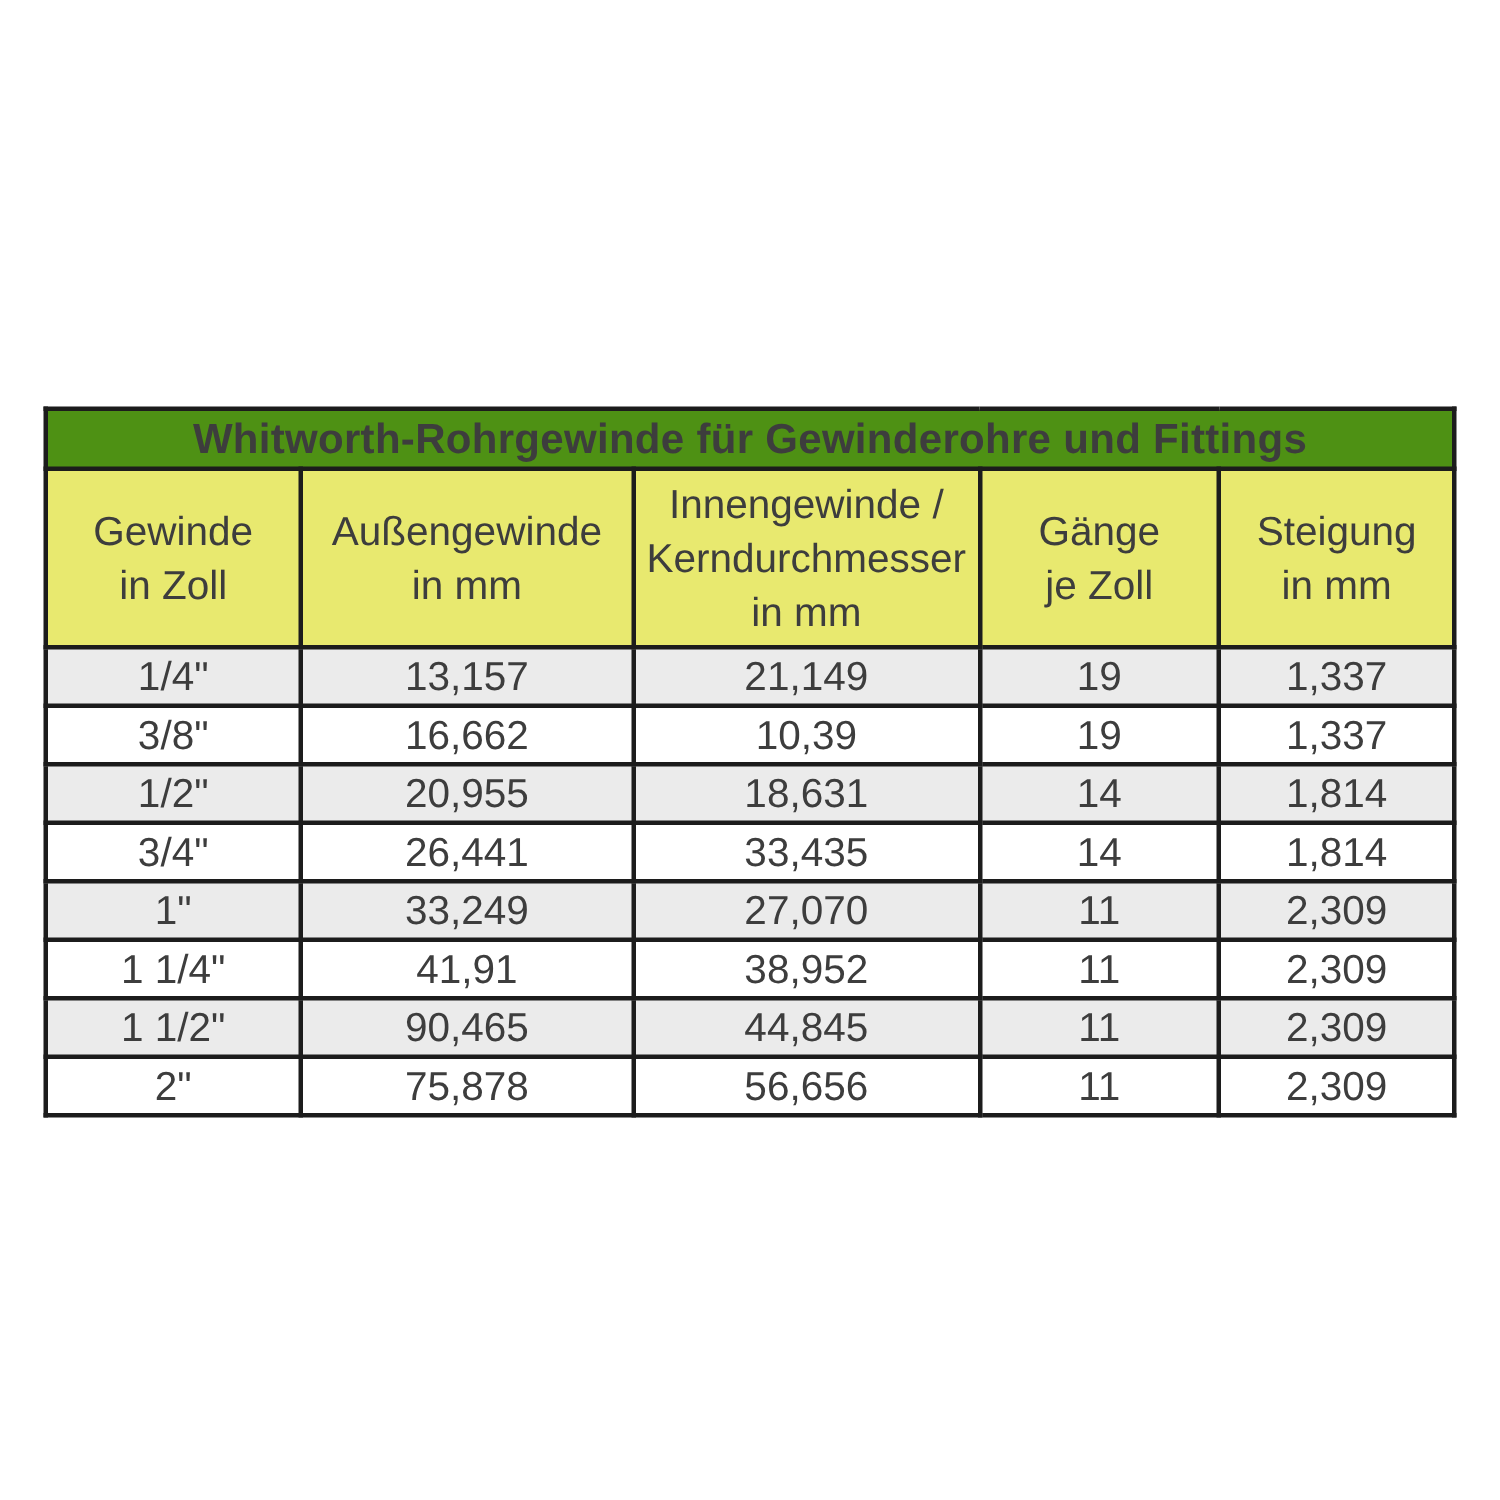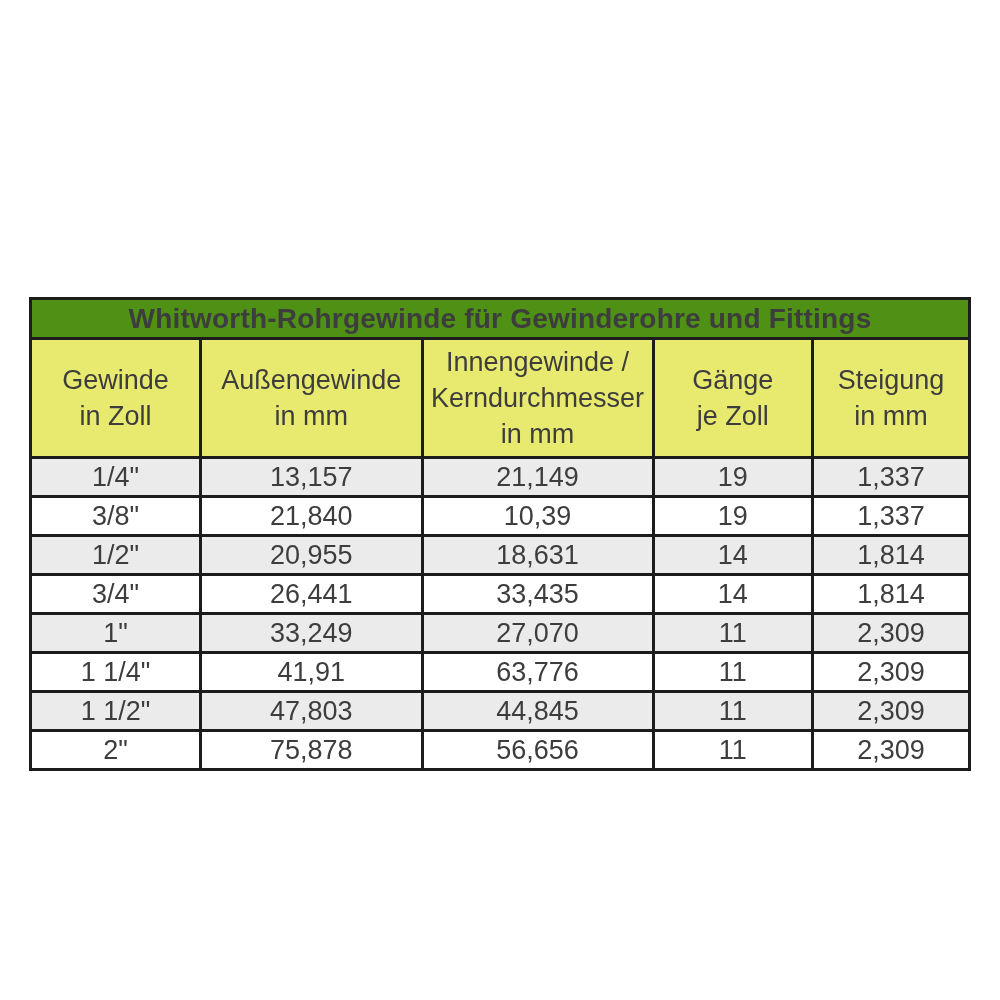--- a/index.html
+++ b/index.html
@@ -13,21 +13,20 @@
   .table-wrap {
     position: absolute;
     left: 29px;
     top: 271px;
     width: 942px;
   }
   table.gewinde {
     border-collapse: collapse;
     width: 100%;
     table-layout: fixed;
-    margin-top: 26px;
   }
   table.gewinde td, table.gewinde th {
     border: 3px solid #1c1c1c;
     text-align: center;
     vertical-align: middle;
     padding: 0;
     color: #3d3d3d;
   }
   td.title-cell {
     background: #4e9114;
@@ -96,21 +95,21 @@
 
       <tr class="row-shaded">
         <td class="data-cell">1/4"</td>
         <td class="data-cell">13,157</td>
         <td class="data-cell">21,149</td>
         <td class="data-cell">19</td>
         <td class="data-cell">1,337</td>
       </tr>
       <tr>
         <td class="data-cell">3/8"</td>
-        <td class="data-cell">21,840</td>
+        <td class="data-cell">16,662</td>
         <td class="data-cell">10,39</td>
         <td class="data-cell">19</td>
         <td class="data-cell">1,337</td>
       </tr>
       <tr class="row-shaded">
         <td class="data-cell">1/2"</td>
         <td class="data-cell">20,955</td>
         <td class="data-cell">18,631</td>
         <td class="data-cell">14</td>
         <td class="data-cell">1,814</td>
@@ -125,27 +124,27 @@
       <tr class="row-shaded">
         <td class="data-cell">1"</td>
         <td class="data-cell">33,249</td>
         <td class="data-cell">27,070</td>
         <td class="data-cell">11</td>
         <td class="data-cell">2,309</td>
       </tr>
       <tr>
         <td class="data-cell">1 1/4"</td>
         <td class="data-cell">41,91</td>
-        <td class="data-cell">63,776</td>
+        <td class="data-cell">38,952</td>
         <td class="data-cell">11</td>
         <td class="data-cell">2,309</td>
       </tr>
       <tr class="row-shaded">
         <td class="data-cell">1 1/2"</td>
-        <td class="data-cell">47,803</td>
+        <td class="data-cell">90,465</td>
         <td class="data-cell">44,845</td>
         <td class="data-cell">11</td>
         <td class="data-cell">2,309</td>
       </tr>
       <tr>
         <td class="data-cell">2"</td>
         <td class="data-cell">75,878</td>
         <td class="data-cell">56,656</td>
         <td class="data-cell">11</td>
         <td class="data-cell">2,309</td>

